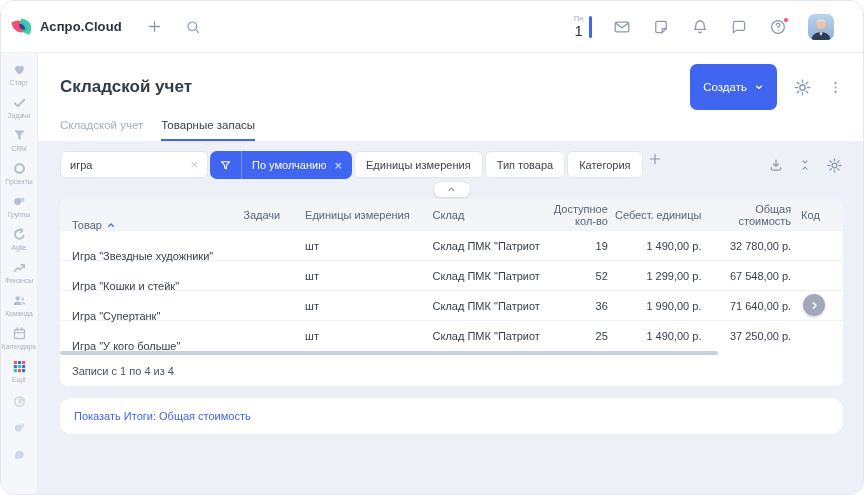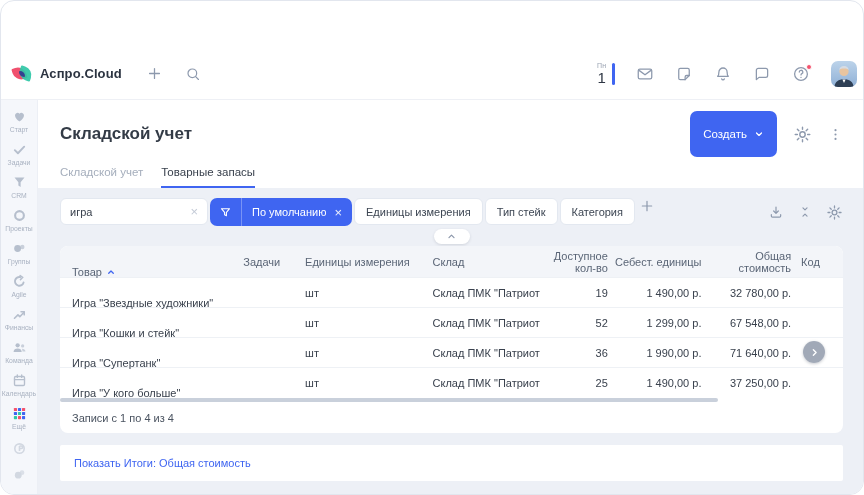--- a/index.html
+++ b/index.html
@@ -1,20 +1,20 @@
 <!DOCTYPE html>
 <html><head>
 <meta charset="utf-8">
 <style>
   * { box-sizing: border-box; margin: 0; padding: 0; }
   html,body { width:864px; height:495px; background:#fff; font-family:"Liberation Sans",sans-serif; overflow:hidden; }
   .window { position:absolute; inset:0; border:1px solid #e2e6ee; border-radius:14px; overflow:hidden; background:#fff; }
 
   
-  .topbar { height:52px; display:flex; align-items:center; padding:0 6px 0 12px; background:#fff; border-bottom:1px solid #eef0f5;margin-top:47px; }
+  .topbar { height:52px; display:flex; align-items:center; padding:0 29px 0 12px; background:#fff; border-bottom:1px solid #eef0f5; }
   .brand { display:flex; align-items:center; gap:7px; }
   .logo { position:relative; width:20px; height:18px; }
   .logo .petal { position:absolute; width:13px; height:13px; top:2px; border-radius:1px 9px 1px 9px; }
   .petal-left  { left:0;  transform:rotate(-18deg); }
   .petal-right { left:6px; transform:rotate(18deg); opacity:.92; }
   .petal-core  { position:absolute; left:6px; top:6px; width:6px; height:6px; border-radius:1px 5px 1px 5px; }
   .brand-name { font-size:13px; font-weight:bold; color:#2b3340; letter-spacing:.1px; }
   .tb-btn { color:#8d99ad; display:flex; align-items:center; }
   .tb-plus { margin-left:24px; }
   .tb-search { margin-left:22px; }
@@ -78,21 +78,21 @@
   .c-qty { width:68px; justify-content:flex-end; text-align:right; display:flex; }
   .c-cost { width:94px; justify-content:flex-end; text-align:right; display:flex; }
   .c-total { width:90px; justify-content:flex-end; text-align:right; display:flex; }
   .c-code { width:40px; padding-left:10px; }
   .tbody-row { border-top:1px solid #eef1f5; color:#39414d; cursor:pointer; }
   .row-chevron { position:absolute; right:18px; top:95px; width:22px; height:22px; border-radius:50%; background:rgba(138,147,165,.8); border:none; display:flex; align-items:center; justify-content:center; color:#fff; cursor:pointer; box-shadow:0 1px 3px rgba(40,50,70,.25); }
   .hscroll-zone { height:6px; position:relative; }
   .hscroll-thumb { position:absolute; left:0; top:1px; height:4px; width:84%; background:#c9d0db; border-radius:2px; cursor:pointer; }
   .table-footer { height:30px; display:flex; align-items:center; padding:0 12px; font-size:11px; color:#4a5360; border-radius:0 0 8px 8px; }
 
-  .totals-card { margin-top:12px; background:#fff; border-radius:2px; height:36px; display:flex; align-items:center; padding:0 14px; }
+  .totals-card { margin-top:12px; background:#fff; border-radius:12px; height:36px; display:flex; align-items:center; padding:0 14px; }
   .totals-link { font-size:11px; color:#3f65f1; cursor:pointer; text-decoration:none; }
 
   svg { display:block; }
 </style>
 </head>
 <body>
 
 <div class="window">
 
   <div class="topbar">
@@ -335,21 +335,21 @@
               <svg width="13" height="13" viewBox="0 0 24 24" fill="none" stroke="#fff" stroke-width="2" stroke-linejoin="round">
                   <path d="M4.5 5h15l-5.8 6.8V18l-3.4-2v-4.2z"></path>
                 </svg>
             </span>
             <span class="preset-main">
               <span>По умолчанию</span>
               <button class="x-btn">×</button>
             </span>
           </div>
           <button class="chip">Единицы измерения</button>
-          <button class="chip">Тип стейк</button>
+          <button class="chip">Тип товара</button>
           <button class="chip">Категория</button>
           <button class="icon-btn add-filter">
             <svg width="16" height="16" viewBox="0 0 24 24" fill="none" stroke="currentColor" stroke-width="1.8" stroke-linecap="round">
                 <path d="M12 5v14M5 12h14"></path>
               </svg>
           </button>
           <div class="filter-icons">
             <button class="icon-btn">
               <svg width="16" height="16" viewBox="0 0 24 24" fill="none" stroke="currentColor" stroke-width="1.8" stroke-linecap="round" stroke-linejoin="round">
                   <path d="M12 4.5v9M8.5 10.5L12 14l3.5-3.5"></path>

